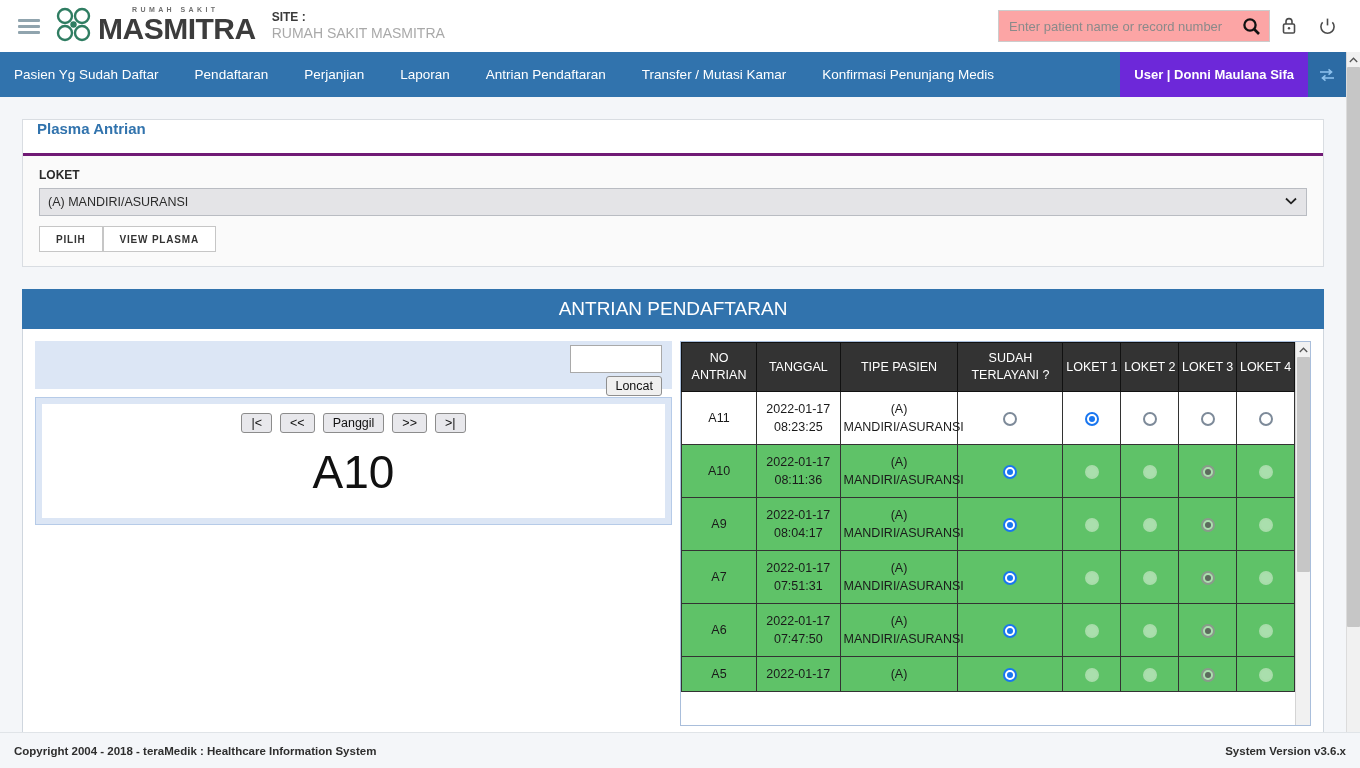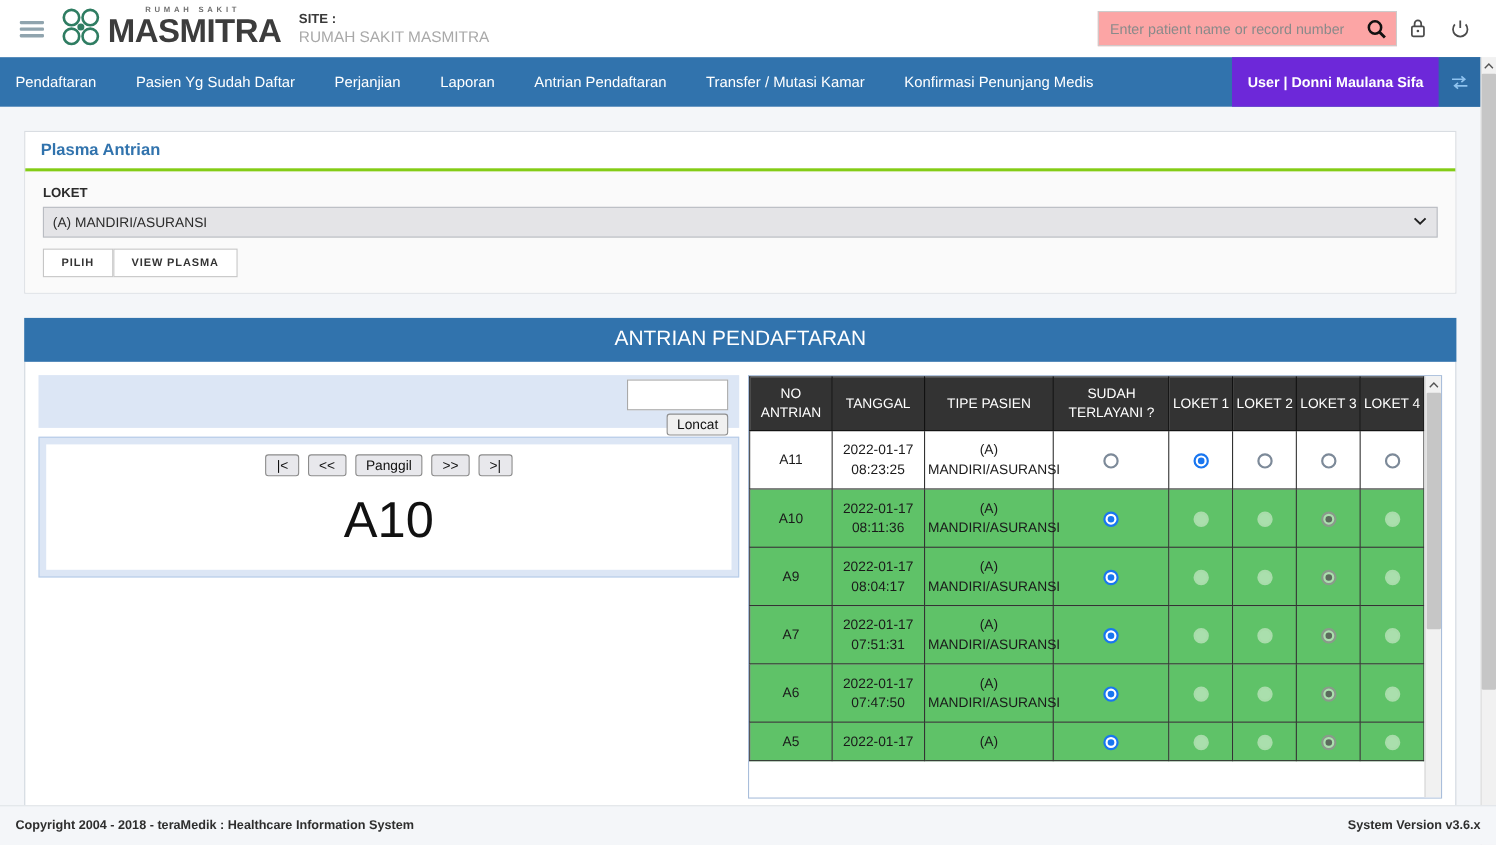--- a/index.html
+++ b/index.html
@@ -77,22 +77,22 @@
   }
 
   
   .content { position: absolute; top: 97px; left: 0; width: 1346px; height: 636px; }
 
   .panel {
     margin: 22px 22px 0 22px; background: #fff;
     border: 1px solid #d9dde2; width: 1302px;
   }
   .panel-head {
-    height: 36px; display: flex; align-items: center; padding: 0 14px;
-    border-bottom: 3px solid #84cc16;
+    height: 36px; display: flex; padding: 0 14px;
+    border-bottom: 3px solid #701a75;
   }
   .panel-title { color: #3173ad; font-size: 15px; font-weight: bold; }
   .panel-body { background: #fafafa; padding: 12px 16px 14px 16px; }
   .field-label { font-size: 12px; font-weight: bold; color: #2b2b2b; margin-bottom: 6px; }
   .select-box {
     width: 100%; height: 28px; background: #e4e4e7; border: 1px solid #b9bcc2;
     display: flex; align-items: center; padding: 0 8px; font-size: 12.5px;
     color: #2b2b2b; position: relative; cursor: pointer;
   }
   .select-box .chev { position: absolute; right: 9px; top: 8px; }
@@ -269,22 +269,22 @@
     <div class="icon-btn">
       <svg width="19" height="19" viewBox="0 0 19 19">
         <path d="M4.6 5.2 a6.6 6.6 0 1 0 9.8 0" fill="none" stroke="#4b4b4b" stroke-width="1.6"></path>
         <line x1="9.5" y1="1.6" x2="9.5" y2="8.4" stroke="#4b4b4b" stroke-width="1.6"></line>
       </svg>
     </div>
   </div>
 </div>
 
 <div class="navbar">
+  <div class="nav-item">Pasien Yg Sudah Daftar</div>
   <div class="nav-item">Pendaftaran</div>
-  <div class="nav-item">Pasien Yg Sudah Daftar</div>
   <div class="nav-item">Perjanjian</div>
   <div class="nav-item">Laporan</div>
   <div class="nav-item">Antrian Pendaftaran</div>
   <div class="nav-item">Transfer / Mutasi Kamar</div>
   <div class="nav-item">Konfirmasi Penunjang Medis</div>
   <div class="nav-spacer"></div>
   <div class="nav-user">User | Donni Maulana Sifa</div>
   <div class="nav-refresh">
     <svg width="16" height="14" viewBox="0 0 16 14">
       <path d="M1 4 H12 M9.5 1.4 L12.6 4 L9.5 6.6" fill="none" stroke="#8fc3ef" stroke-width="1.5"></path>

